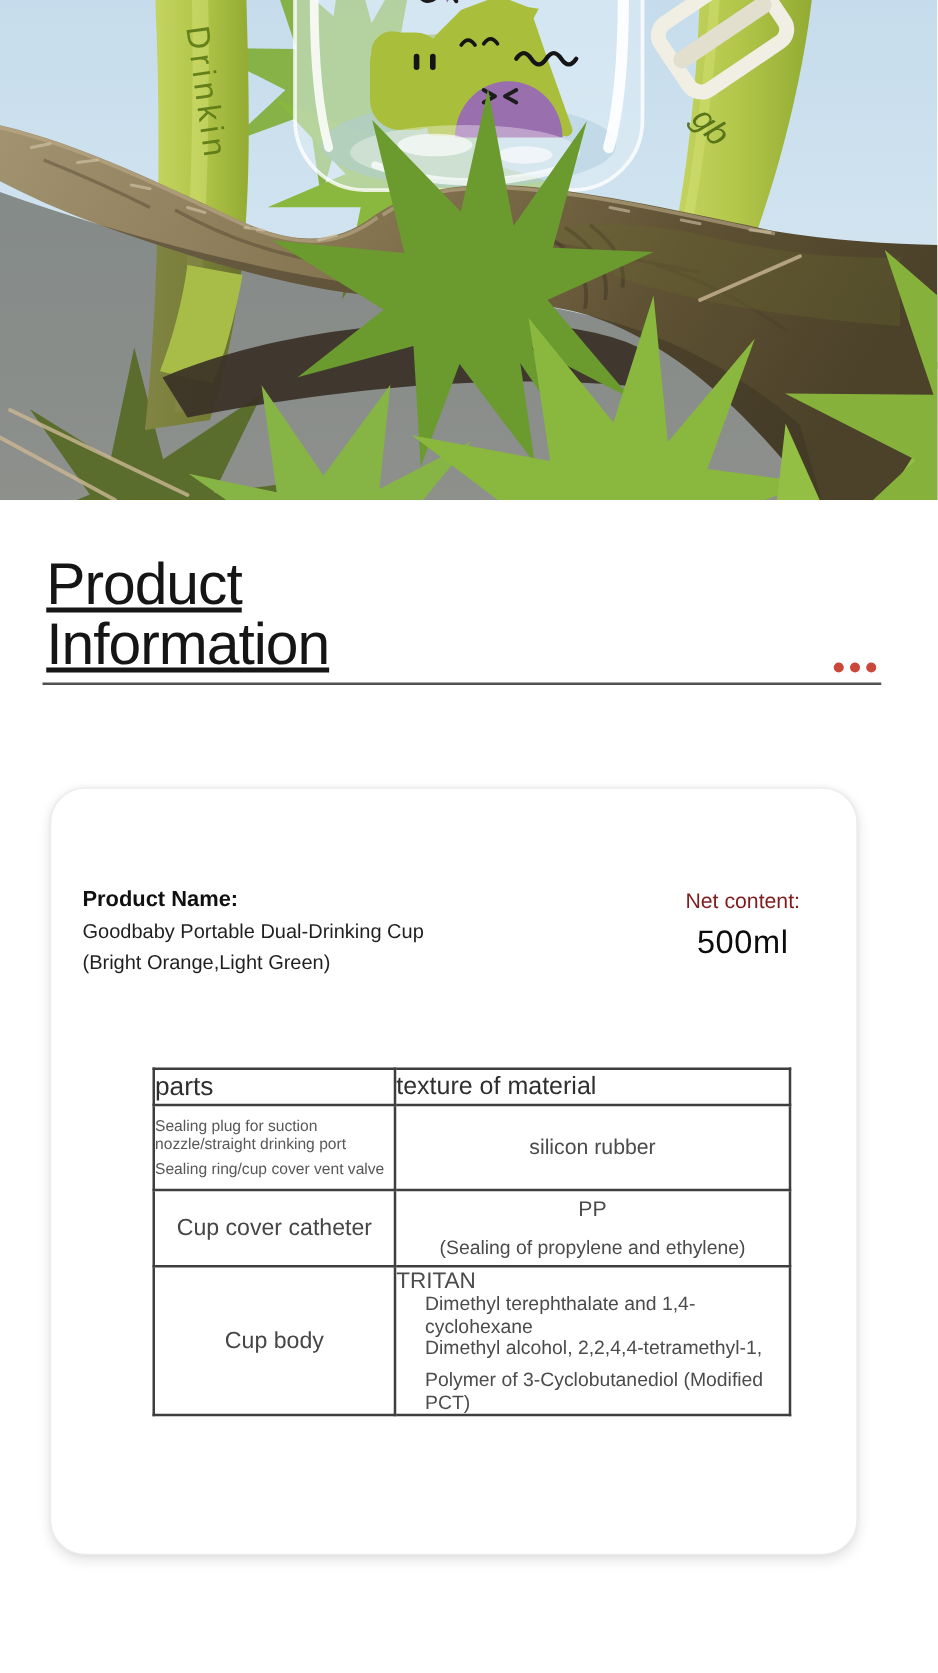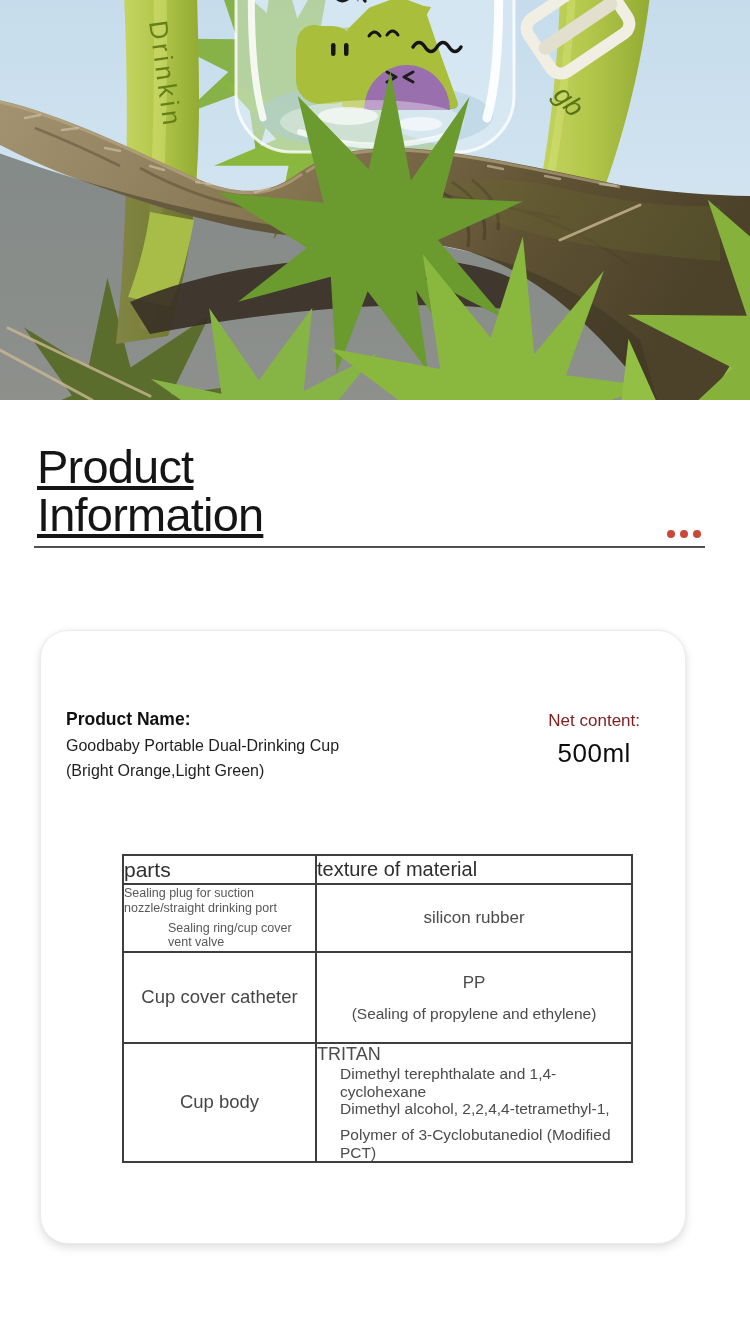--- a/index.html
+++ b/index.html
@@ -32,24 +32,24 @@
   .nc-label{font-size:17px;color:#7f1d1d;}
   .nc-value{font-size:26px;color:#0c0c0c;margin-top:7px;letter-spacing:0.5px;}
 
   
   .mtable{position:absolute;left:81px;top:223px;width:509px;border-collapse:collapse;
           table-layout:fixed;}
   .mtable th,.mtable td{border:2px solid #3e3e3e;padding:0;vertical-align:middle;}
   .th{height:27px;font-weight:400;font-size:20px;color:#2f2f2f;text-align:left;}
   .cell-small{height:66px;padding:4px 6px 4px 11px;font-size:12.5px;line-height:1.17;
               color:#585858;text-align:left;}
-  .sp + .sp{margin-top:5px;padding-left:44px;}
+  .sp + .sp{margin-top:5px;}
   .cell-mid{text-align:center;font-size:17px;color:#4b4b4b;}
   .cell-part{text-align:center;font-size:18.5px;color:#464646;line-height:1.22;padding:0 34px;}
-  .row2{height:91px;margin-top:29px;}
+  .row2{height:61px;margin-top:29px;}
   .row3{height:114px;}
   .pp-sub{font-size:15.5px;margin-top:12px;}
   .cell-tritan{padding:3px 4px 5px 13px;text-align:left;color:#4b4b4b;}
   .t-c{text-align:left;font-size:18px;}
   .t-l{font-size:15.5px;line-height:1.14;padding-left:23px;}
   .t-gap{margin-top:8px;}
 </style>
 </head>
 <body>
 

